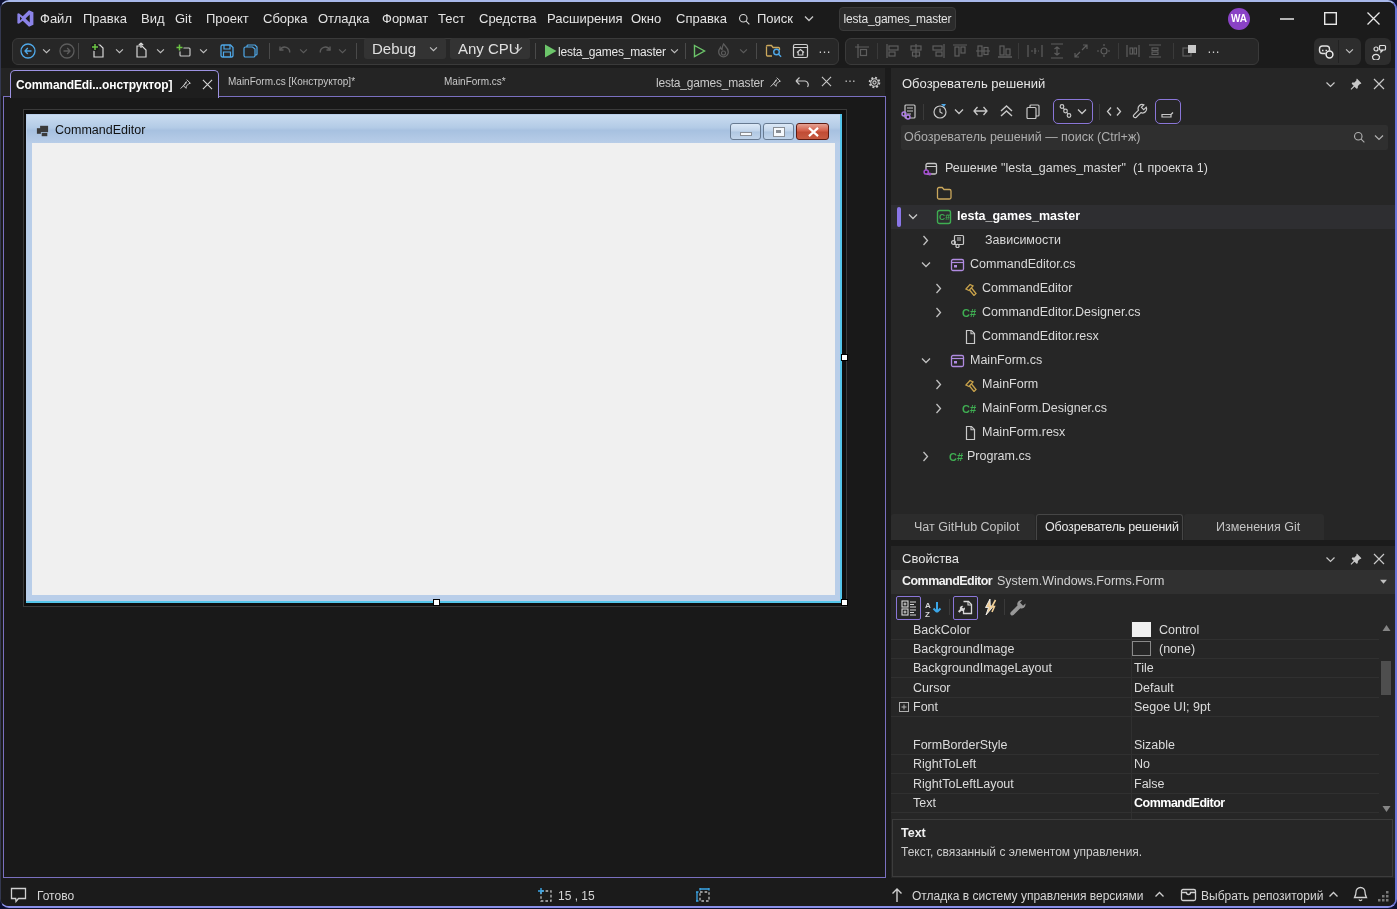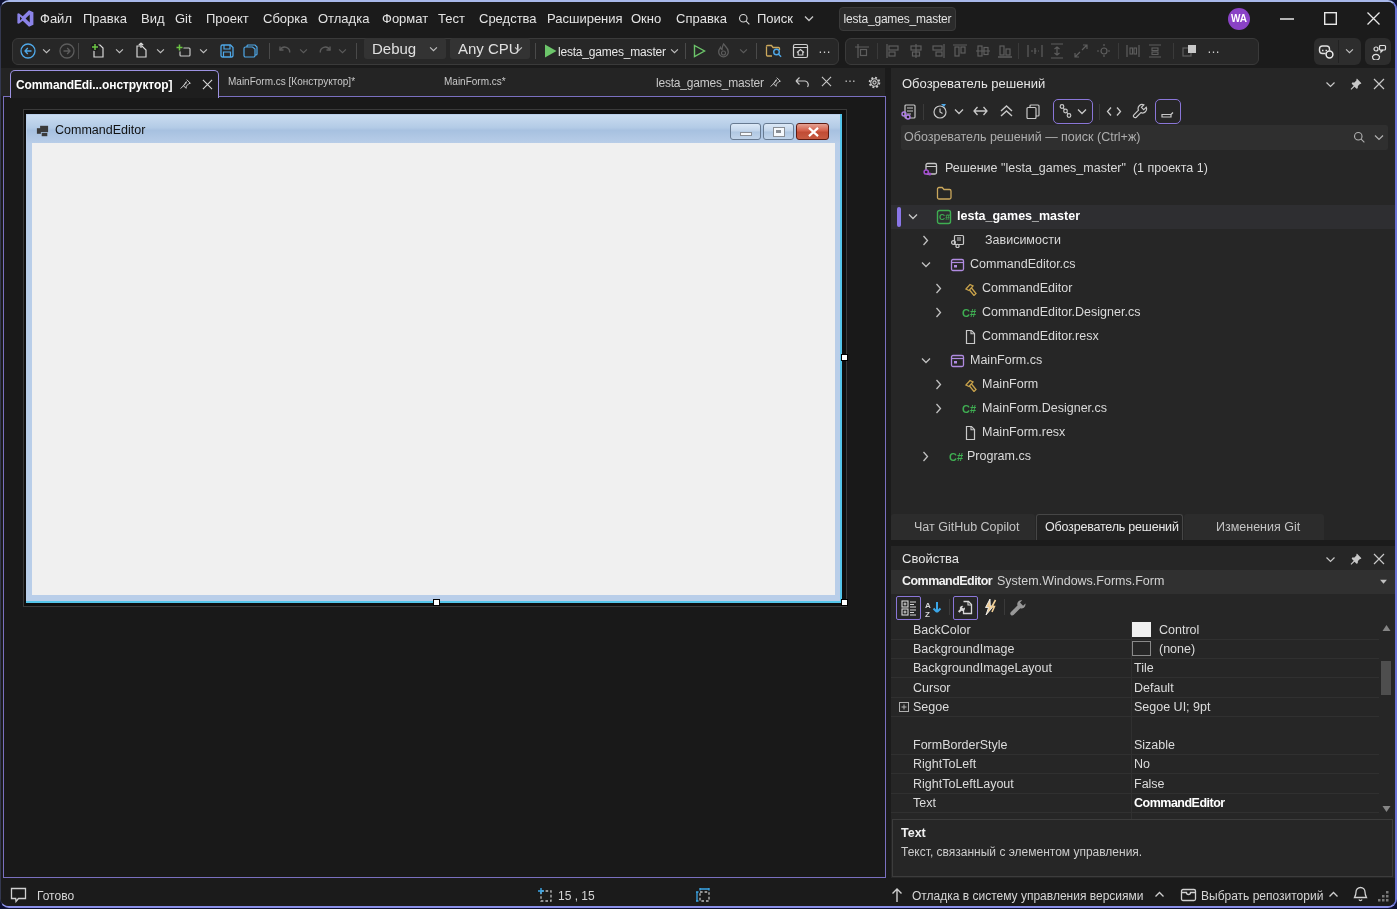--- a/index.html
+++ b/index.html
@@ -617,21 +617,21 @@
         </div>
       <div class="prow" style="top:58px;">
           <span class="pname">Cursor</span>
           <span class="pval">Default</span>
         </div>
       <div class="prow" style="top:77px;">
         <svg class="ico" style="left:8px; top:5px;" width="10" height="10" viewBox="0 0 10 10">
             <rect x="0.5" y="0.5" width="9" height="9" fill="none" stroke="#B0B0B0" stroke-width="1"></rect>
             <path d="M2.5 5h5M5 2.5v5" stroke="#B0B0B0" stroke-width="1"></path>
           </svg>
-        <span class="pname">Segoe</span>
+        <span class="pname">Font</span>
           <span class="pval">Segoe UI; 9pt</span>
         </div>
       <div class="prow" style="top:115px;">
           <span class="pname">FormBorderStyle</span>
           <span class="pval">Sizable</span>
         </div>
       <div class="prow" style="top:134px;">
           <span class="pname">RightToLeft</span>
           <span class="pval">No</span>
         </div>

